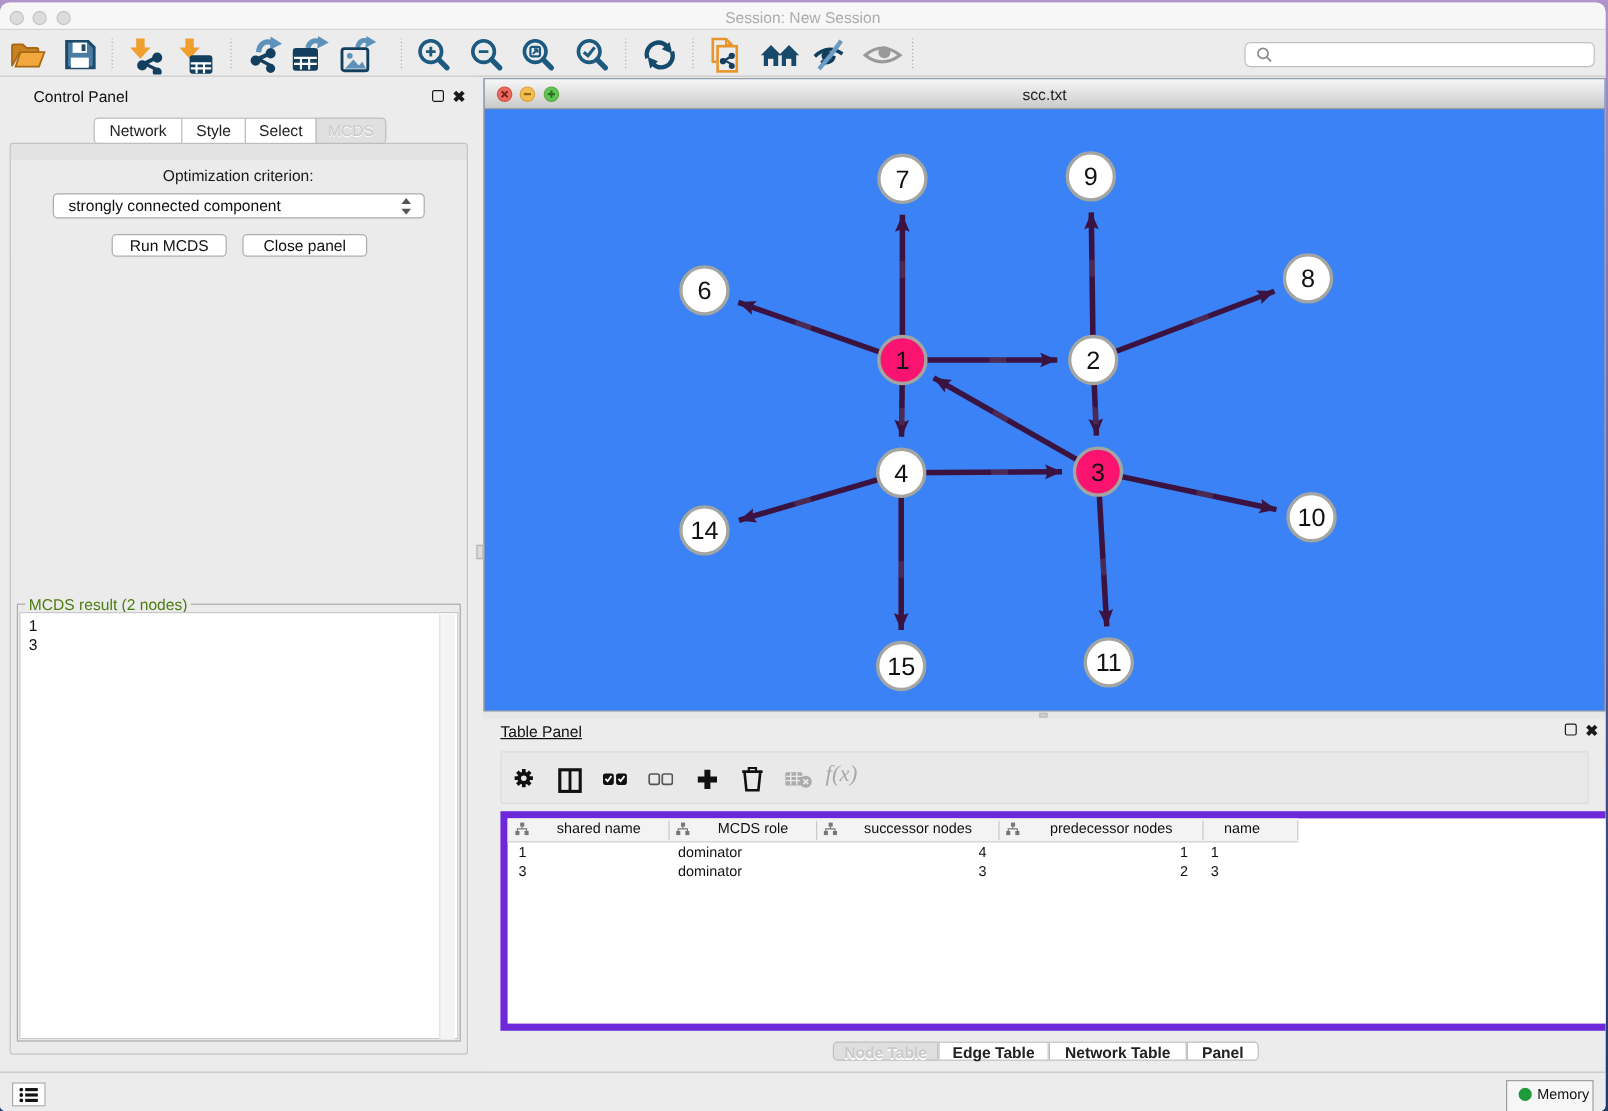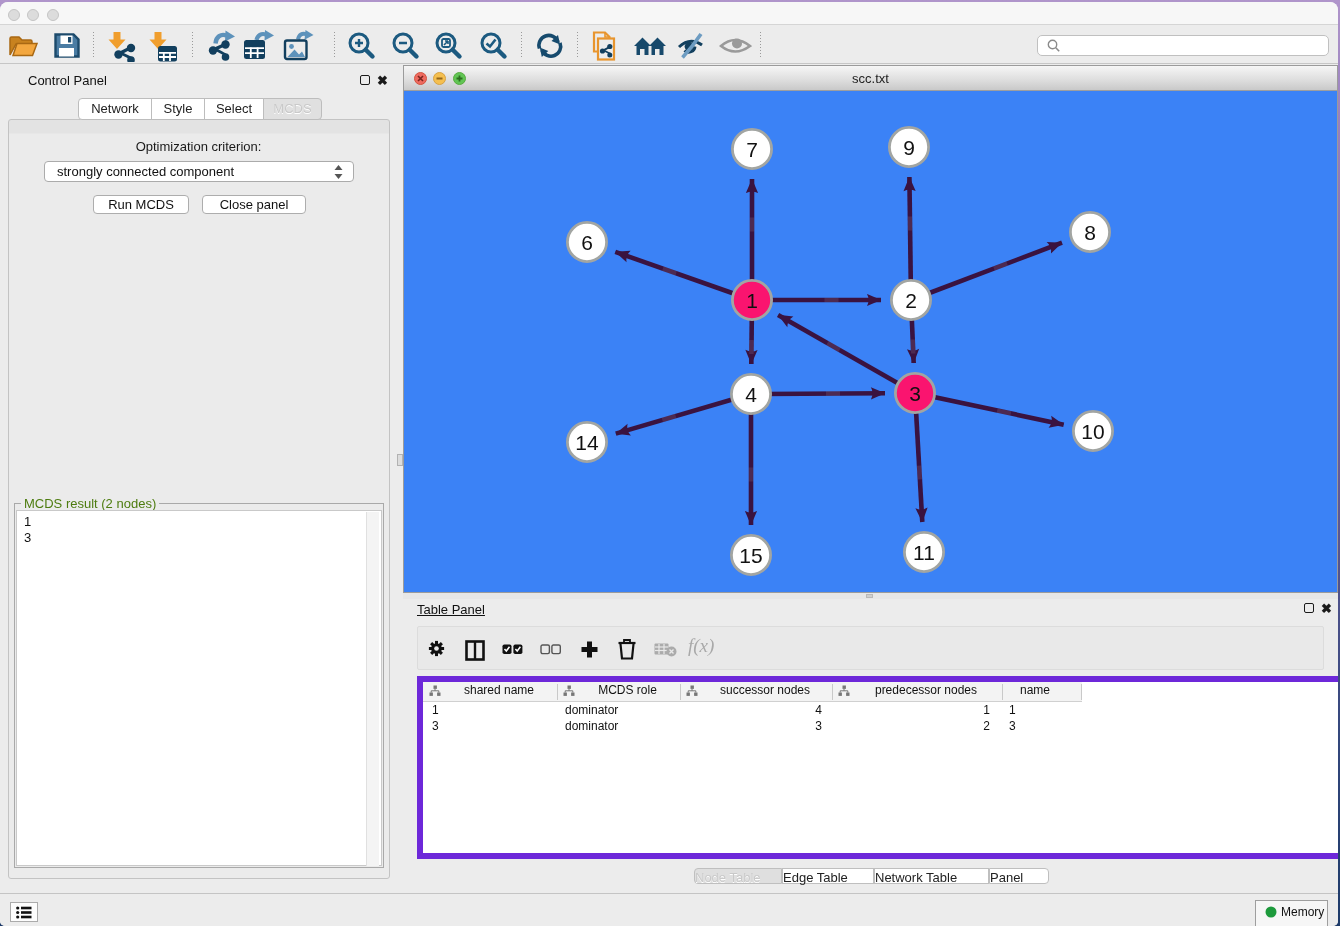--- a/index.html
+++ b/index.html
@@ -36,36 +36,37 @@
 #netsplith { position:absolute; left:463px; top:1px; width:7px; height:4px; background:#cfcfcf; border:1px solid #b9b9b9; }
 
 #tpanel { position:absolute; left:403px; top:597px; width:935px; height:294px; background:#ececec; }
 #tptitle { position:absolute; left:14px; top:3px; font-size:13px; color:#111;text-decoration:underline; }
 #ttoolbar { position:absolute; left:14px; top:27px; width:907px; height:44px; background:#e9e9e9; border:1px solid #dcdcdc; border-radius:2px; }
 #ttable { position:absolute; left:14px; top:77px; width:1099px; height:183px; background:#fff; border:6px solid #6d28d9; }
 #thead { position:absolute; left:0; top:0; width:659px; height:20px; background:#f3f3f3; border-bottom:1px solid #d0d0d0; }
 .th { position:absolute; top:0; height:20px; font-size:12px; color:#111; text-align:center; line-height:17px; }
 .thsep { position:absolute; top:2px; width:1px; height:16px; background:#c9c9c9; }
 .td { position:absolute; font-size:12px; color:#111; height:16px; line-height:16px; }
-.btab { position:absolute; top:269px; height:16px; border:1px solid #bfbfbf; background:#fff; font-size:13px; color:#222; text-align:left; line-height:18px; }
+.btab { position:absolute; top:269px; height:16px; border:1px solid #bfbfbf; background:#fff; font-size:13px; color:#222; text-align:center; line-height:18px;font-weight:bold; }
 
 #statusbar { position:absolute; left:0; top:891px; width:1338px; height:33px; background:#ececec; border-top:1px solid #c4c4c4; }
 #listbtn { position:absolute; left:10px; top:8px; width:28px; height:20px; background:#fdfdfd; border:1px solid #ababab; }
 #membtn { position:absolute; left:1255px; top:6px; width:73px; height:40px; background:#f6f6f6; border:1px solid #9e9e9e; font-size:12px; color:#111; }
 .floatico { position:absolute; width:10px; height:10px; border:1.5px solid #1a1a1a; border-radius:2px; }
 .xico { position:absolute; font-size:13px; font-weight:bold; color:#1a1a1a; line-height:12px; }
 </style>
 </head>
 <body>
 <div id="win">
 
   <div id="titlebar">
     <div class="tl" style="left:8px;"></div>
     <div class="tl" style="left:27px;"></div>
     <div class="tl" style="left:47px;"></div>
+    <div id="wintitle">Session: New Session</div>
   </div>
 
   <div id="toolbar">
     <svg class="abs" style="left:6px;top:5px" width="33" height="30" viewBox="0 0 33 30">
       <path d="M4 24 V7.5 Q4 6 5.5 6 h7.5 l3 3 h8.5 Q26 9 26 10.5 V13 H10 Z" fill="#c8821f" stroke="#a96813" stroke-width="1.5"></path>
       <path d="M7 24.5 L11 12.5 H31 L26.5 24.5 Z" fill="#f3a73f" stroke="#a96813" stroke-width="1.5"></path>
     </svg>
     <svg class="abs" style="left:52px;top:5px" width="29" height="29" viewBox="0 0 29 29">
       <path d="M3.5 3.5 h18 l5 5 v17 h-23 z" fill="#4a7ca3" stroke="#1c4a6b" stroke-width="2.4"></path>
       <rect x="8.5" y="4.5" width="12" height="8.5" fill="#fff"></rect>

